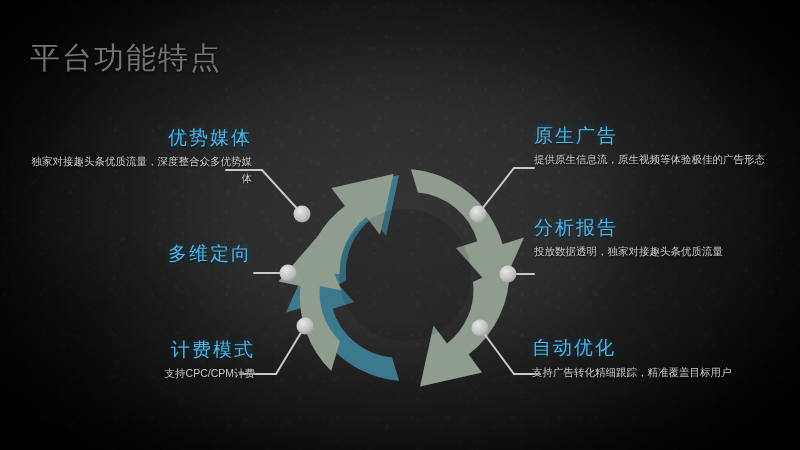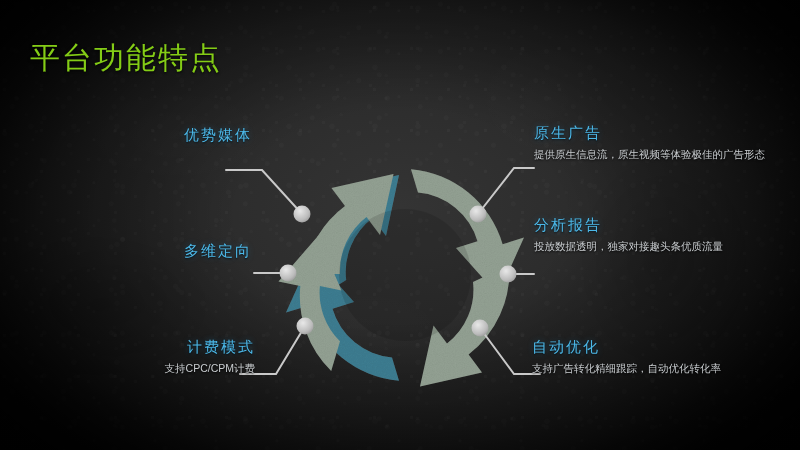--- a/index.html
+++ b/index.html
@@ -55,36 +55,36 @@
   }
   .bg-vignette {
     position:absolute; inset:0;
     background:radial-gradient(ellipse 68% 78% at 50% 48%, rgba(0,0,0,0) 30%, rgba(0,0,0,.42) 66%, rgba(0,0,0,.86) 88%, #000 100%);
   }
 
   
   #title {
     position:absolute; left:30px; top:38px;
     font-size:30px; letter-spacing:2px;
-    color:#84cc16;
+    color:#737373;
     text-shadow:0 1px 3px rgba(0,0,0,.9);
     font-weight:400;
   }
 
   
   #diagram {
     position:absolute; left:0; top:0;
     width:800px; height:450px;
     pointer-events:none;
   }
 
   
   .block { position:absolute; }
   .block .head {
-    font-size:15px;
+    font-size:19px;
     color:#4cb8e8;
     letter-spacing:2px;
     line-height:1.25;
     text-shadow:0 0 6px rgba(40,130,180,.45), 0 1px 2px rgba(0,0,0,.85);
     white-space:nowrap;
   }
   .block .desc {
     font-size:10.5px;
     color:#c9cdd0;
     line-height:1.62;
@@ -94,21 +94,21 @@
   .block.left { text-align:right; }
   .block.right { text-align:left; }
 
   
   #blk-media    { left:24px;  top:126px; width:228px; }
   #blk-target   { left:18px;  top:234px; width:234px;margin-top:8px; }
   #blk-billing  { left:60px;  top:338px; width:195px; }
   
   #blk-native   { left:534px; top:124px; width:248px; }
   #blk-report   { left:534px; top:216px; width:250px; }
-  #blk-optimize { left:532px; top:338px; width:252px; }
+  #blk-optimize { left:532px; top:338px; width:252px;font-family:Liberation Mono, monospace; }
 </style>
 </head>
 <body>
 
 <div id="slide">
 
   <div class="bg-base"></div>
   <div class="bg-noise"></div>
   <div class="bg-mottle"></div>
   <div class="bg-vignette"></div>
@@ -206,20 +206,21 @@
       <circle cx="288" cy="273" r="8.5"></circle>
       <circle cx="305" cy="326" r="8.5"></circle>
       <circle cx="478" cy="214" r="8.5"></circle>
       <circle cx="508" cy="274" r="8.5"></circle>
       <circle cx="480" cy="328" r="8.5"></circle>
     </g>
   </svg>
 
   <div class="block left" id="blk-media">
     <div class="head">优势媒体</div>
+    <div class="desc">独家对接趣头条优质流量，深度整合众多优势媒体</div>
   </div>
 
   <div class="block left" id="blk-target">
     <div class="head">多维定向</div>
   </div>
 
   <div class="block right" id="blk-native">
     <div class="head">原生广告</div>
     <div class="desc">提供原生信息流，原生视频等体验极佳的广告形态</div>
   </div>
@@ -229,16 +230,16 @@
     <div class="desc">支持CPC/CPM计费</div>
   </div>
 
   <div class="block right" id="blk-report">
     <div class="head">分析报告</div>
     <div class="desc">投放数据透明，独家对接趣头条优质流量</div>
   </div>
 
   <div class="block right" id="blk-optimize">
     <div class="head">自动优化</div>
-    <div class="desc">支持广告转化精细跟踪，自动优化转化率</div>
+    <div class="desc">支持广告转化精细跟踪，精准覆盖目标用户</div>
   </div>
 
 </div>
 
 </body></html>

